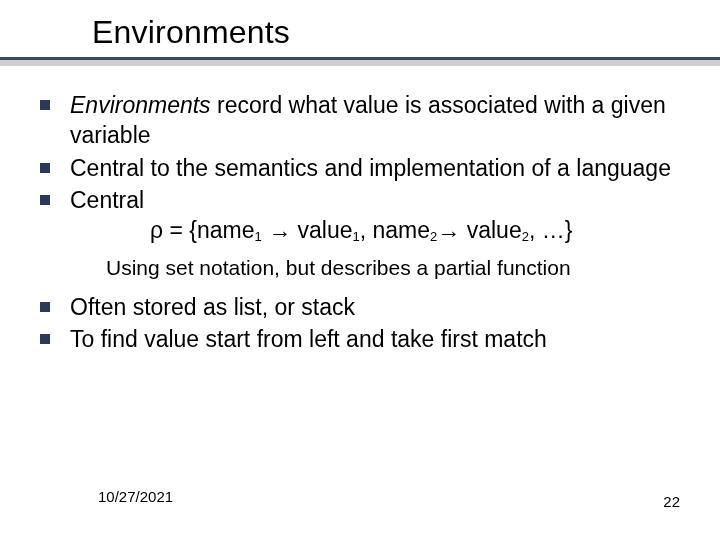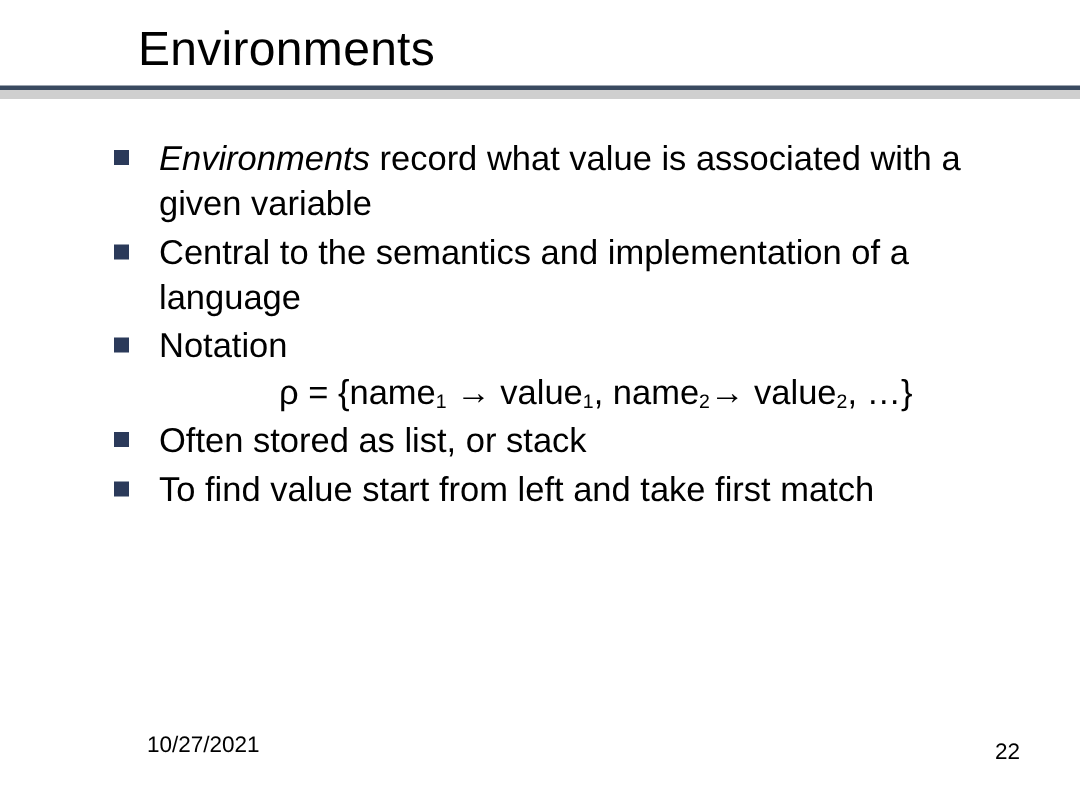--- a/index.html
+++ b/index.html
@@ -28,21 +28,20 @@
   }
   .title-shadow{
     height:6px;
     background:#cfcfcf;
     width:100%;
   }
   .content{
     padding:24px 26px 0 36px;
     font-size:23px;
     line-height:1.32;
-    margin-left:36px;
   }
   ul.top{
     list-style:none;
     padding:0;margin:0;
   }
   ul.top>li{
     position:relative;
     padding-left:34px;
     margin-bottom:2px;
   }
@@ -91,26 +90,27 @@
 
 <div class="content">
   <ul class="top">
     <li>
       <span class="ital">Environments</span><span> record what value is associated with a given variable</span>
     </li>
     <li>
       <span>Central to the semantics and implementation of a language</span>
     </li>
     <li>
-      <span>Notation</span>
+      <span>Central</span>
       <div class="sub-line nowrap">
         <span>ρ = {name</span><sub class="small">1</sub><span> → value</span><sub class="small">1</sub><span>, name</span><sub class="small">2</sub><span>→ value</span><sub class="small">2</sub><span>, …}</span>
       </div>
     </li>
   </ul>
+  <div class="note">Using set notation, but describes a partial function</div>
   <ul class="top">
     <li>
       <span>Often stored as list, or stack</span>
     </li>
     <li>
       <span>To find value start from left and take first match</span>
     </li>
   </ul>
 </div>
 

